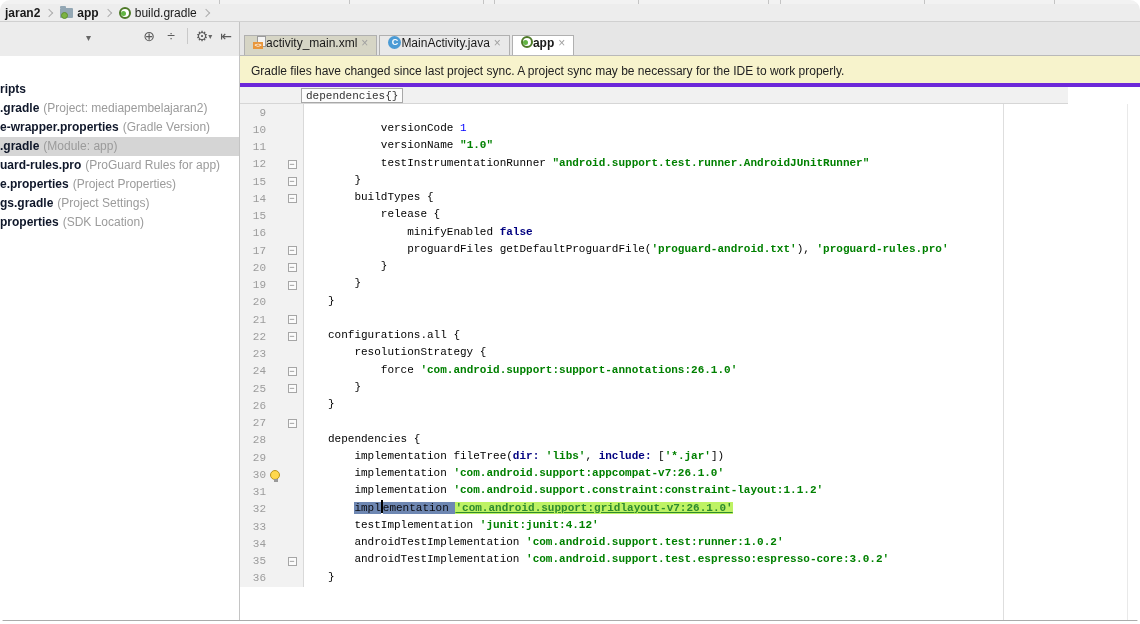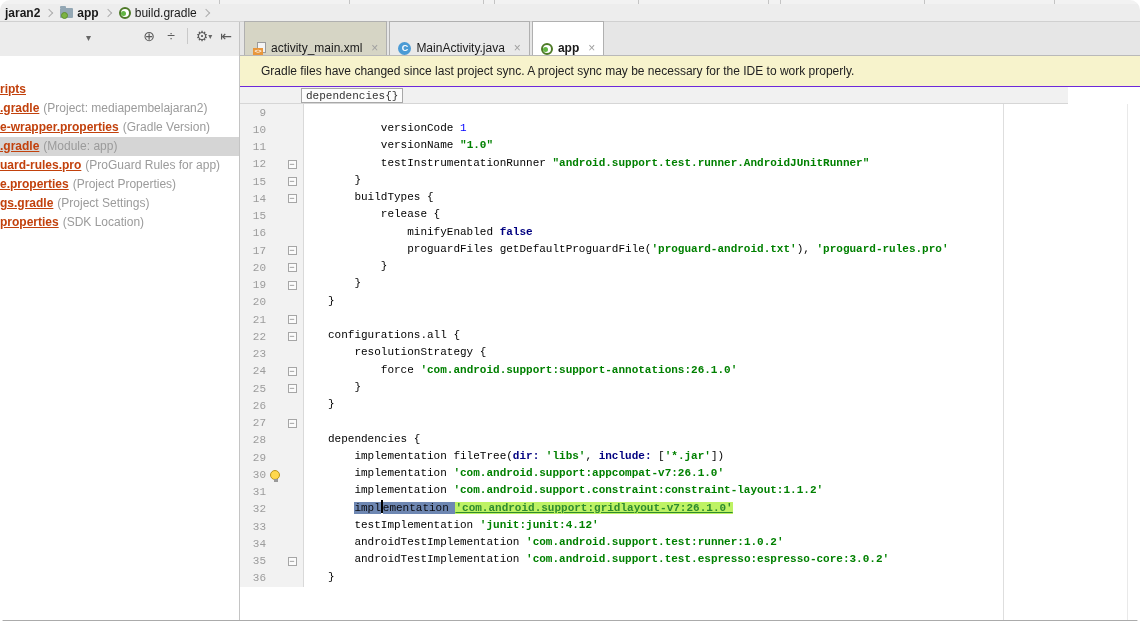--- a/index.html
+++ b/index.html
@@ -38,35 +38,35 @@
   .left-pane { position:absolute; left:0; top:22px; width:240px; height:598px; background:#fff; border-right:1px solid #C4C4C4; }
   .pane-toolbar { position:absolute; left:0; top:0; width:100%; height:34px; background:#ECECEC; }
   .pane-caret { position:absolute; left:86px; top:10px; font-size:10px; color:#666; }
   .pane-icons { position:absolute; right:4px; top:6px; display:flex; align-items:center; gap:4px; }
   .tbi { display:inline-block; min-width:18px; text-align:center; font-size:14px; color:#5A5A5A; cursor:default; }
   .tbi .mini-caret { font-size:8px; color:#666; vertical-align:2px; }
   .tb-sep { width:1px; height:16px; background:#C9C9C9; margin:0 3px; }
   .tree { position:absolute; left:0; top:58px; width:100%; }
   .tree-row { height:19px; line-height:19px; font-size:12px; white-space:nowrap; overflow:hidden; }
   .tree-row.sel { background:#D5D5D5; }
-  .tree-row .fname { font-weight:bold; color:#c2410c;text-decoration:underline; }
+  .tree-row .fname { font-weight:bold; color:#0f172a; }
   .tree-row .meta { color:#9B9B9B; margin-left:4px; }
 
   
   .tabbar { position:absolute; left:240px; top:22px; width:900px; height:34px; background:#E6E6E6;
             border-bottom:1px solid #B9B9B9; display:flex; align-items:flex-end; padding-left:4px; }
-  .tab { height:34px; display:flex; align-items:flex-end; gap:5px; padding:0 8px; font-size:12px; color:#1A1A1A;
+  .tab { height:20px; display:flex; align-items:flex-start; padding:0 8px; font-size:12px; color:#1A1A1A;
          border:1px solid #B0B0B0; border-bottom:none; margin-right:2px; }
   .tab.tan { background:#D6D5C5; }
   .tab.gray { background:#E9E9E9; }
   .tab.active { background:#FFFFFF; font-weight:bold; }
   .tab .close { color:#A0A0A0; font-size:12px; font-weight:normal; margin-left:4px; }
 
   .notif { position:absolute; left:240px; top:56px; width:900px; height:31px; background:#F7F3CC;
-           border-bottom:1px solid #6d28d9; font-size:12px; color:#222; line-height:30px; padding-left:21px; }
+           border-bottom:4px solid #6d28d9; font-size:12px; color:#222; line-height:30px; padding-left:11px; }
 
   .ctxstrip { position:absolute; left:240px; top:87px; width:828px; height:17px; background:#F1F1F1;
               border-bottom:1px solid #D6D6D6; }
   .chip { position:absolute; left:61px; top:1px; font-family:"Liberation Mono",monospace; font-size:11px;
           color:#333; background:#FCFCFC; border:1px solid #A8A8A8; padding:0 4px; height:15px; line-height:14px; }
 
   
   .code-wrap { position:absolute; left:240px; top:104px; width:900px; height:516px; background:#fff; overflow:hidden; }
   .crow { display:flex; height:17.25px; }
   .g { flex:0 0 64px; background:#F2F2F2; border-right:1px solid #D9D9D9; display:flex; align-items:center; }

